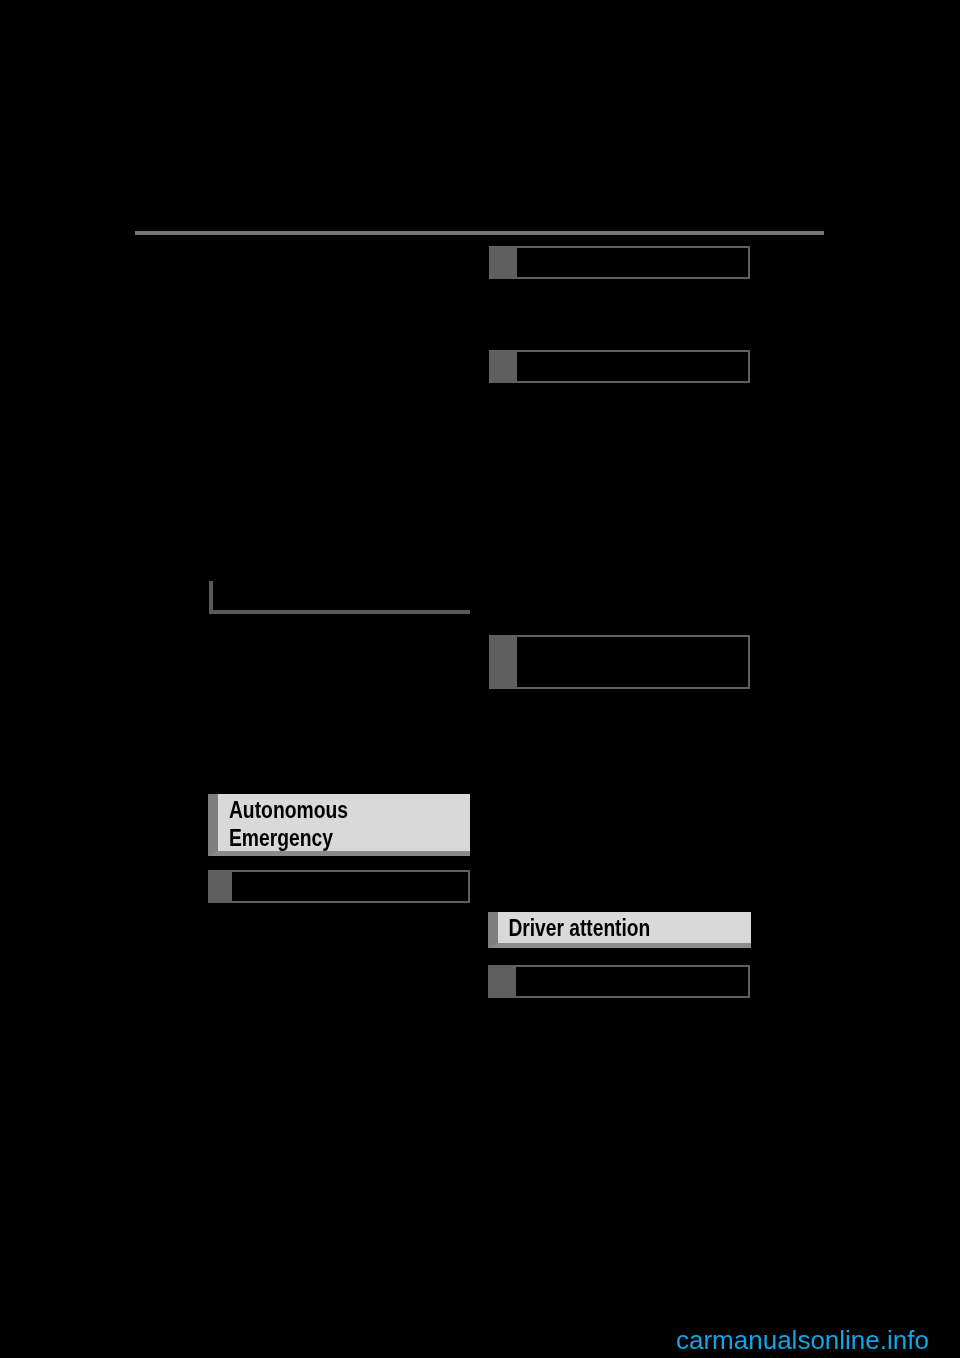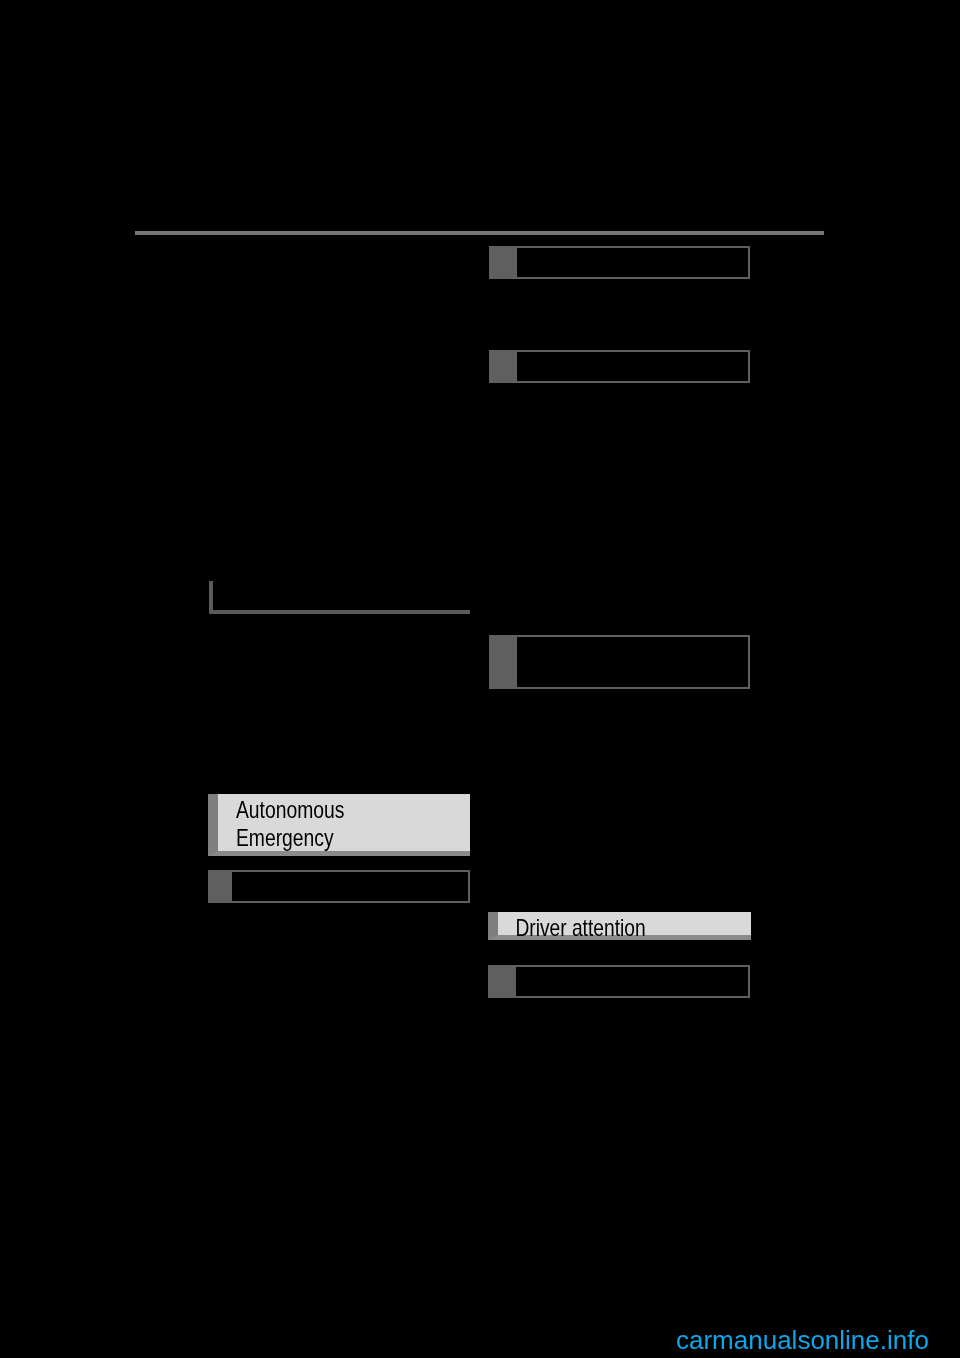--- a/index.html
+++ b/index.html
@@ -52,41 +52,40 @@
     background: #5a5a5a;
   }
   
   .heading {
     position: absolute;
     background: #d9d9d9;
     border-left: 10px solid #7f7f7f;
     border-bottom: 5px solid #8a8a8a;
     box-sizing: border-box;
     color: #000;
-    font-weight: normal;
-    padding-left: 7px;
+    font-weight: bold;
   }
   .heading-text {
     display: inline-block;
     white-space: pre-line;
     transform-origin: 0 0;
   }
   .heading-aeb {
     left: 208px; top: 794px;
     width: 262px; height: 62px;
   }
   .heading-aeb .heading-text {
     font-size: 23px;
     line-height: 28px;
     padding: 2px 0 0 13px;
     transform: scaleX(0.84);
   }
   .heading-driver {
     left: 488px; top: 912px;
-    width: 263px; height: 28px;
+    width: 263px; height: 36px;
   }
   .heading-driver .heading-text {
     font-size: 24px;
     line-height: 31px;
     padding: 0 0 0 13px;
     transform: scaleX(0.80);
   }
   
   .watermark {
     position: absolute;

